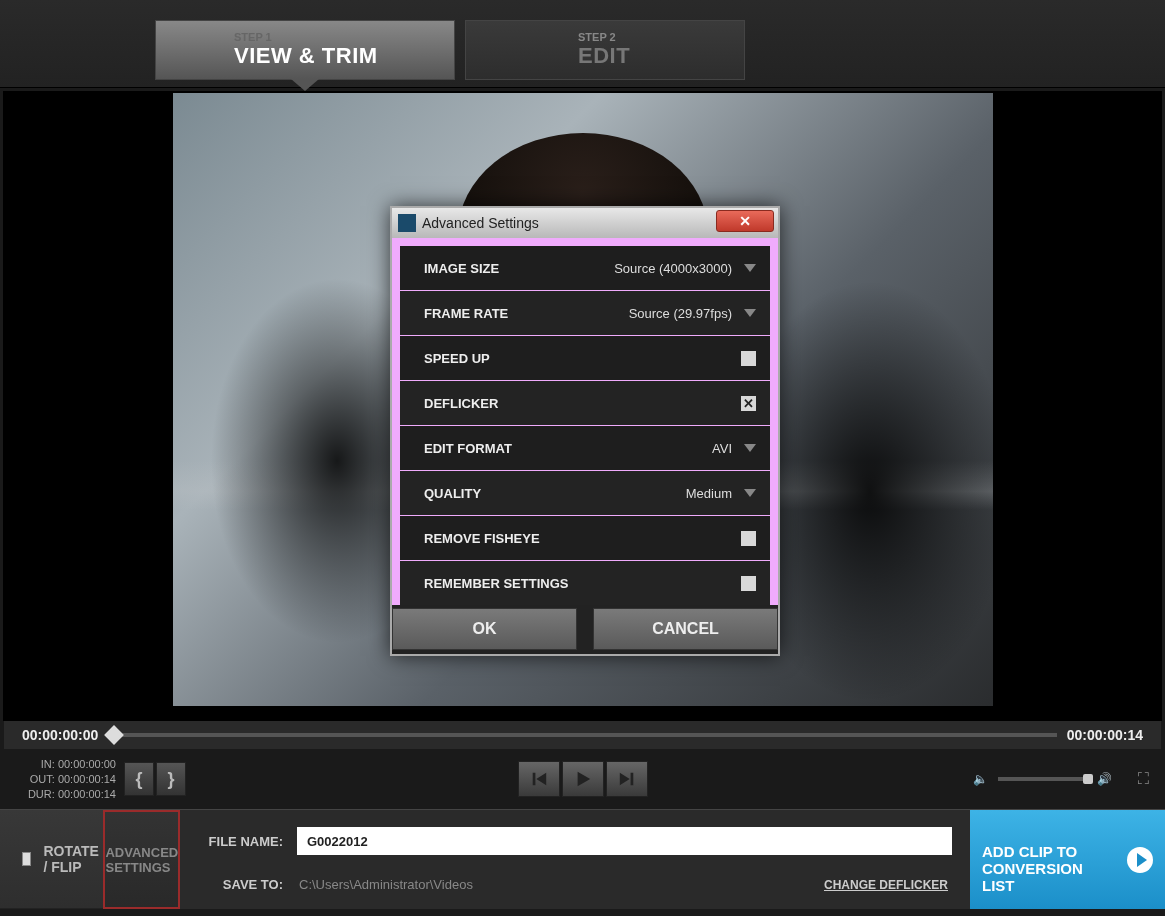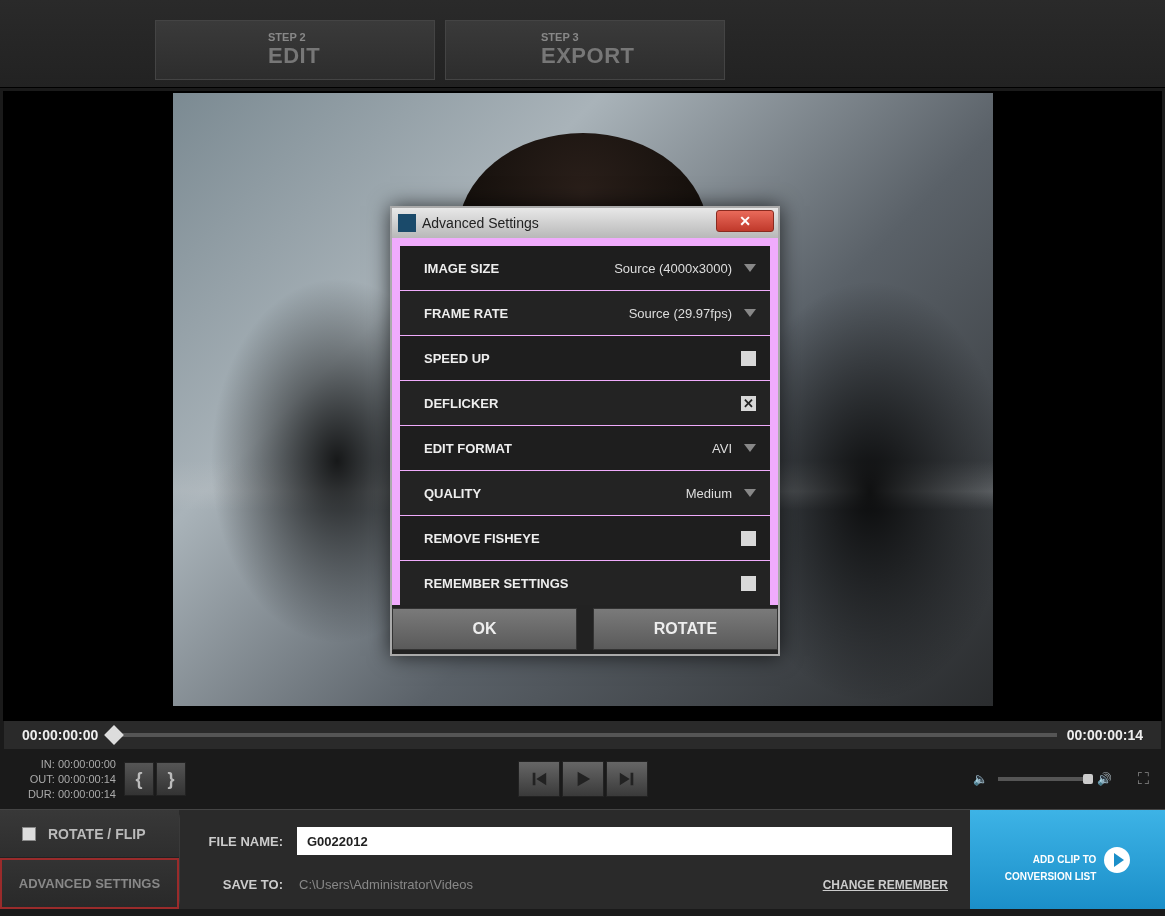--- a/index.html
+++ b/index.html
@@ -188,21 +188,21 @@
   .fullscreen { color:#888; font-size:16px; cursor:pointer; margin-left: 15px; }
 
   .bottom {
     height: 100px;
     display: flex;
     background: #2a2a2a;
     border-top: 1px solid #444;
   }
   .leftcol {
     width: 180px;
-    display: flex; flex-direction: column;
+    display: flex; flex-direction: row;
     border-right: 1px solid #3a3a3a;
     border-radius: 8px;
   }
   .rotflip {
     flex:1; display:flex; align-items:center; padding-left: 22px;
     font-weight: bold; font-size: 14px; color:#bbb;
     background: linear-gradient(#383838,#2e2e2e);
     border-bottom: 1px solid #222;
     gap: 12px; cursor:pointer;
   }
@@ -230,21 +230,21 @@
   .savepath { color:#888; font-size:13px; flex:1; padding-left: 2px; }
   .changedir { color:#ccc; font-size:12px; font-weight:bold; text-decoration:underline; cursor:pointer; margin-right: 4px; }
   .addclip {
     width: 195px;
     background: linear-gradient(#3db3e6, #1b8fc9);
     display:flex; align-items:center; justify-content:center;
     gap: 8px; cursor:pointer;
     padding: 0 12px;
   }
   .addclip-text {
-    color:#fff; font-weight:bold; font-size:10px; text-align:right; line-height:17px;margin-top:17px;
+    color:#fff; font-weight:bold; font-size:15px; text-align:left; line-height:17px;margin-top:17px;
   }
   .addclip-icon {
     width: 26px; height: 26px; border-radius:50%;
     background:#fff; display:flex; align-items:center; justify-content:center;
   }
   .addclip-icon::after {
     content:''; width:0; height:0;
     border-left: 10px solid #1b8fc9;
     border-top: 7px solid transparent;
     border-bottom: 7px solid transparent;
@@ -317,27 +317,27 @@
     display:flex; align-items:center; justify-content:center;
     font-weight:bold; font-size:16px; color:#eee;
     border: 1px solid #333;
     cursor:pointer;
   }
 </style>
 </head>
 <body>
 
 <div class="header">
+  <div class="tab active">
+    <div class="step">STEP 1</div>
+    <div class="title">VIEW &amp; TRIM</div>
+  </div>
   <div class="tab tab2">
     <div class="step">STEP 2</div>
     <div class="title">EDIT</div>
-  </div>
-  <div class="tab tab3">
-    <div class="step">STEP 3</div>
-    <div class="title">EXPORT</div>
   </div>
 </div>
 
 <div class="preview">
   <div class="video-frame"></div>
 </div>
 
 <div class="timeline">
   <span>00:00:00:00</span>
   <div class="scrub"></div>
@@ -391,21 +391,21 @@
     </div>
   </div>
   <div class="midcol">
     <div class="row">
       <div class="label">FILE NAME:</div>
       <input class="fileinput" value="G0022012" style="">
     </div>
     <div class="row">
       <div class="label">SAVE TO:</div>
       <div class="savepath">C:\Users\Administrator\Videos</div>
-      <div class="changedir">CHANGE REMEMBER</div>
+      <div class="changedir">CHANGE DEFLICKER</div>
     </div>
   </div>
   <div class="addclip">
     <div class="addclip-text">
       <div>ADD CLIP TO</div>
       <div>CONVERSION LIST</div>
     </div>
     <div class="addclip-icon"></div>
   </div>
 </div>
@@ -459,15 +459,15 @@
       <span>REMOVE FISHEYE</span>
       <div class="dlg-check"></div>
     </div>
     <div class="dlg-row">
       <span>REMEMBER SETTINGS</span>
       <div class="dlg-check"></div>
     </div>
   </div>
   <div class="dlg-buttons">
     <div class="dlg-btn">OK</div>
-    <div class="dlg-btn">ROTATE</div>
+    <div class="dlg-btn">CANCEL</div>
   </div>
 </div>
 
 </body></html>

